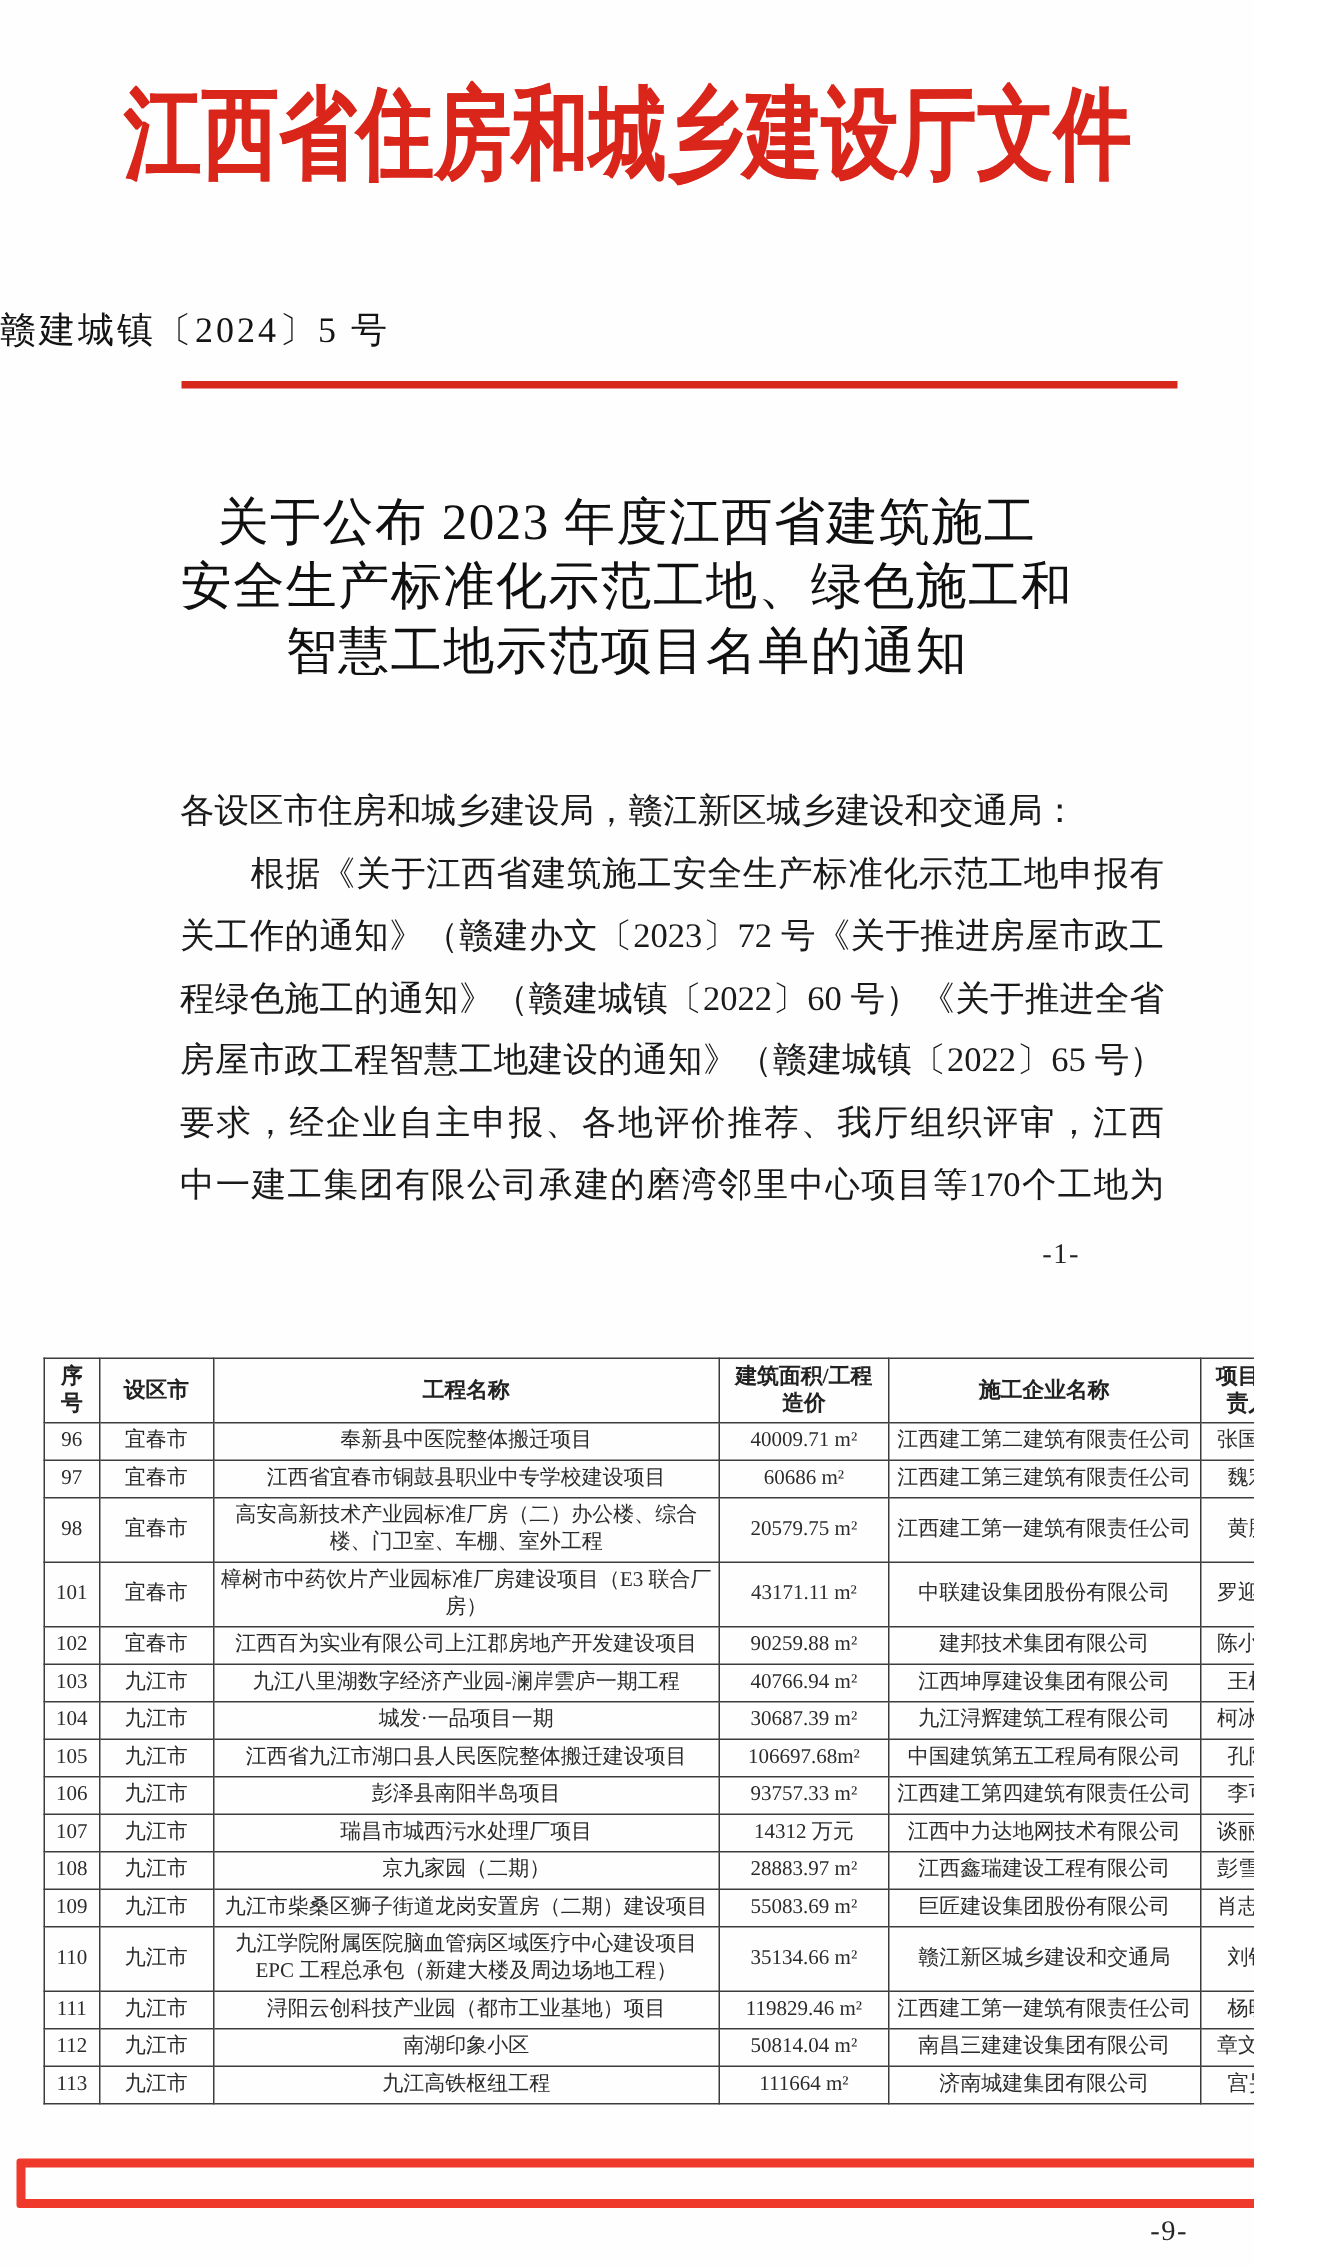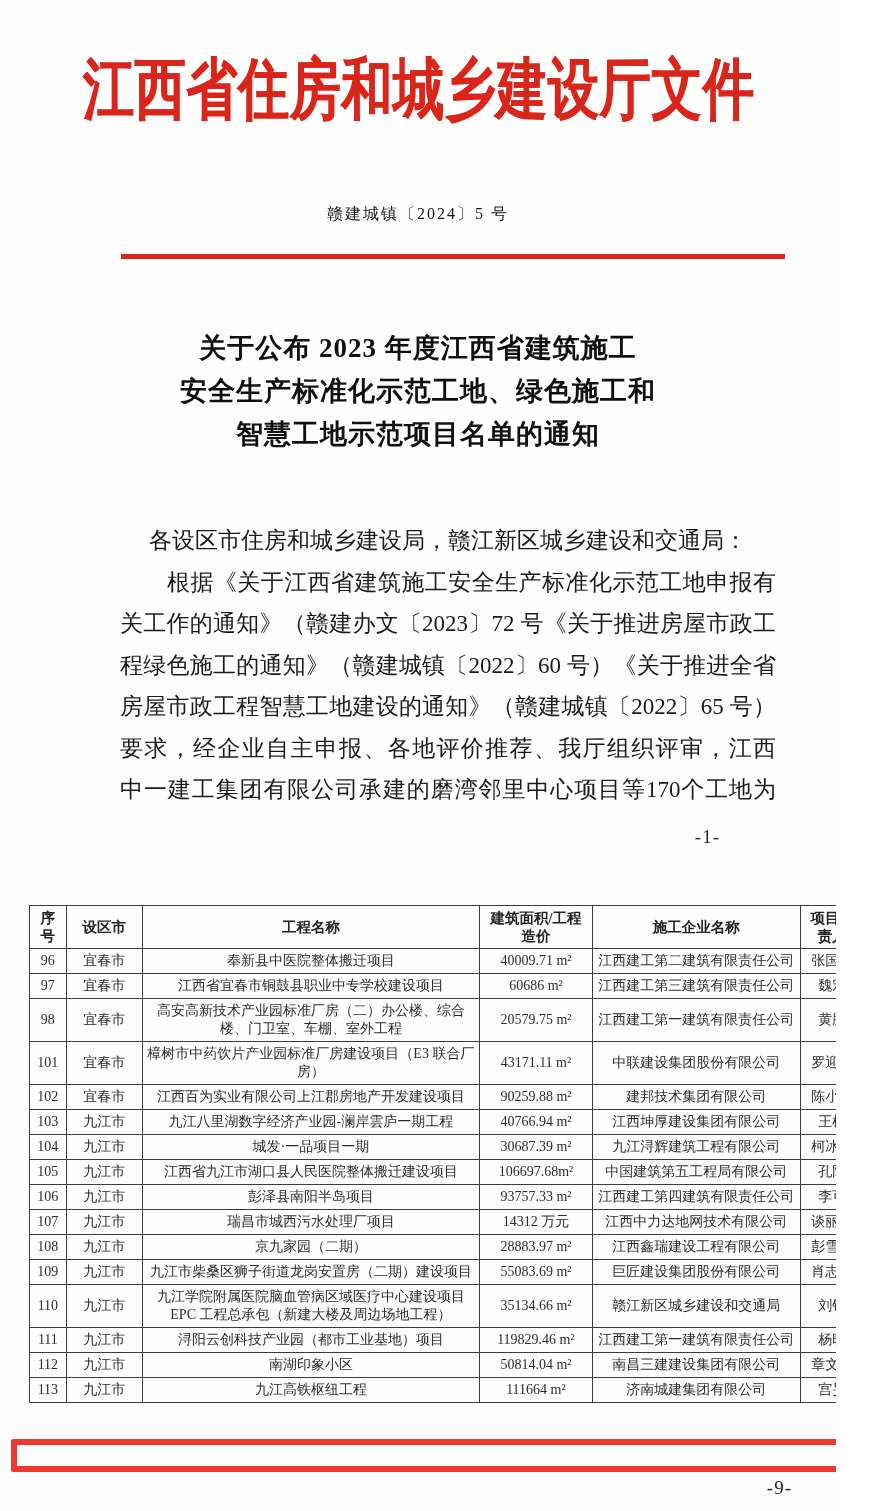--- a/index.html
+++ b/index.html
@@ -26,36 +26,36 @@
   .red-header span{
     display:inline-block;
     font-size:62px;font-weight:900;white-space:nowrap;
     color:var(--accent-red);
     text-shadow:1px 0 0 currentColor;
     transform:scale(0.82,1.08);
     letter-spacing:1px;
   }
   .doc-number{
     position:absolute;top:204px;left:0;right:0;
-    text-align:center;font-size:16px;color:#141414;letter-spacing:2px;
+    font-size:24px;color:#141414;letter-spacing:2px;
   }
   .red-line{
     position:absolute;top:254px;left:121px;width:664px;height:5px;
     background:var(--line-red);
   }
   .doc-title{
     position:absolute;top:327px;left:0;right:0;
-    text-align:center;font-weight:700;font-size:27px;line-height:43px;
+    text-align:center;font-weight:400;font-size:34px;line-height:43px;
     color:#101010;letter-spacing:1px;
   }
   .body-text{
     position:absolute;top:520px;left:120px;width:656px;
     font-size:23px;line-height:41.5px;color:#1a1a1a;
   }
-  .body-line{white-space:nowrap;text-align:center;}
+  .body-line{white-space:nowrap;text-align:left;}
   .body-line.fill{white-space:normal;text-align:justify;text-align-last:justify;}
   .body-line.indent{text-indent:47px;}
   .page-num{
     position:absolute;font-size:19px;color:#242424;letter-spacing:1px;
   }
   .page-num.top{top:826px;right:116px;}
   .page-num.bottom{top:1477px;right:44px;}
   
   .table-wrap{position:absolute;top:905px;left:29px;width:836px;border-radius:12px;}
   table{

